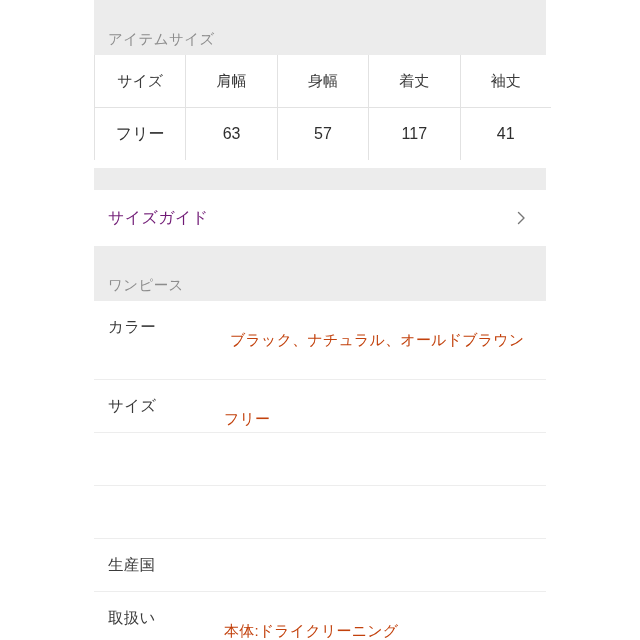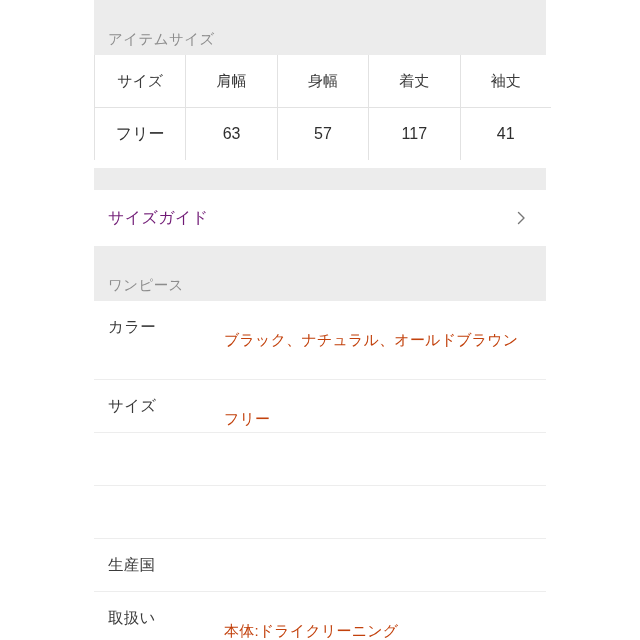--- a/index.html
+++ b/index.html
@@ -163,20 +163,21 @@
     padding-right: 10px;
     box-sizing: border-box;
     font-size: 15px;
     color: #c2410c;
     line-height: 1.55;
     letter-spacing: 0.2px;
     word-break: break-word;
   }
   .detail-row.tall {
     min-height: 78px;
+    gap: 6px;
   }
 </style>
 </head>
 <body>
 
 <div class="page">
   <div class="panel">
 
     <div class="section-band band-size">
       <span class="section-title">アイテムサイズ</span>

